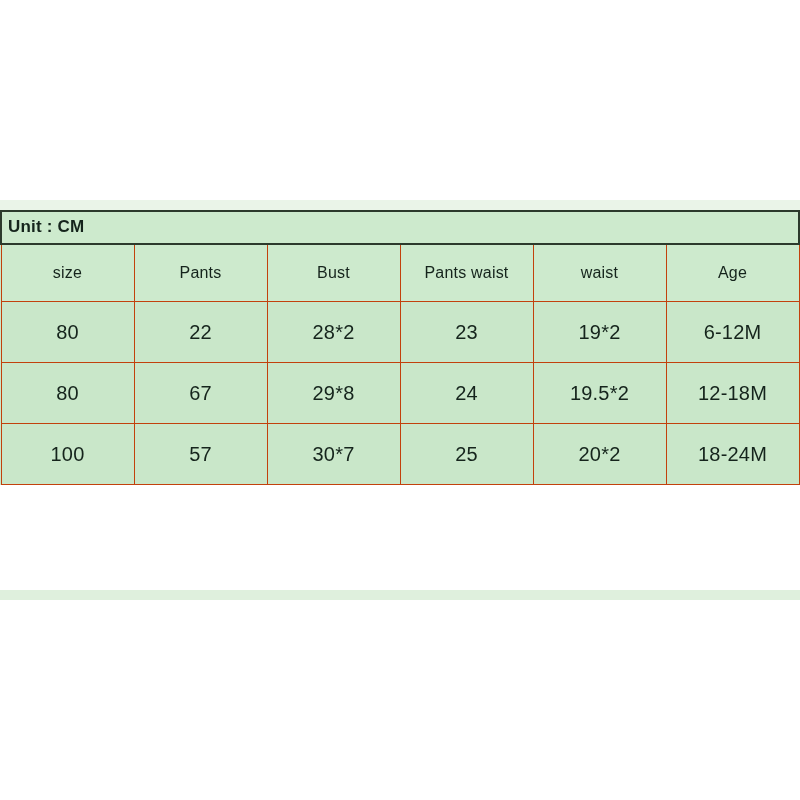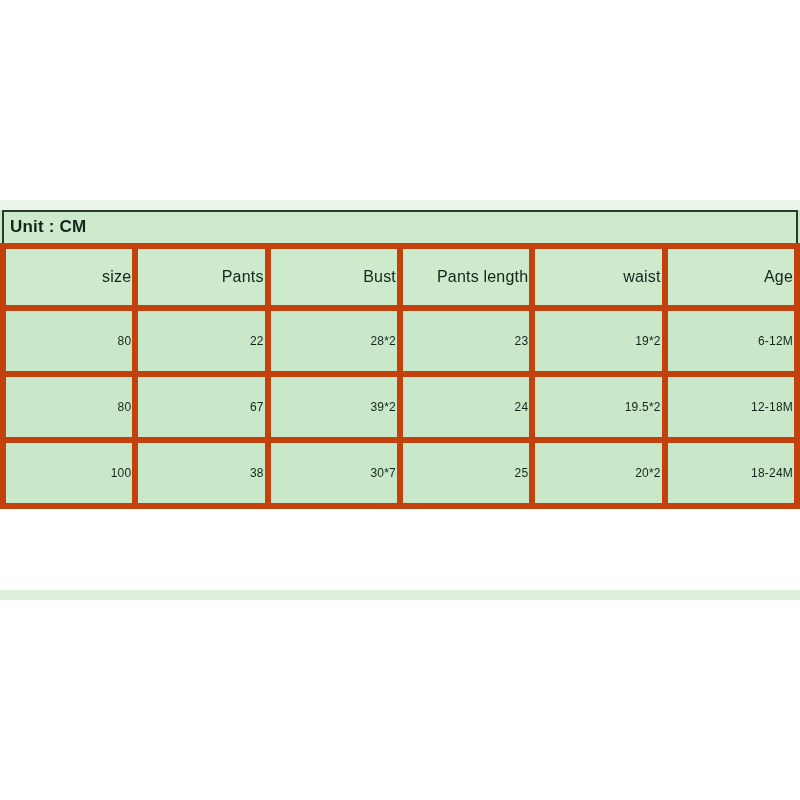--- a/index.html
+++ b/index.html
@@ -47,23 +47,23 @@
   }
 
   table.size-table {
     width: 800px;
     border-collapse: collapse;
     table-layout: fixed;
     background: #c9e7c9;
   }
 
   table.size-table td {
-    border: 6px solid #c2410c;
+    border: 1px solid #c2410c;
     color: #15241c;
-    text-align: right;
+    text-align: center;
     vertical-align: middle;
     font-size: 16px;
     letter-spacing: 0.2px;
   }
 
   
   tr.unit-row td {
     background: #cdeacd;
     text-align: left;
     padding: 4px 0 5px 6px;
@@ -78,21 +78,21 @@
 
   tr.header-row td {
     height: 54px;
     background: #cdeacd;
     font-size: 16px;
   }
 
   tr.data-row td {
     height: 58px;
     background: #c9e7c9;
-    font-size: 12px;
+    font-size: 20px;
   }
 </style>
 </head>
 <body>
 
 <div class="canvas">
 
   <div class="bleed-top"></div>
   <div class="bleed-bottom"></div>
 
@@ -101,46 +101,46 @@
       <tbody>
 
         <tr class="unit-row">
           <td colspan="6">Unit : CM</td>
         </tr>
 
         <tr class="header-row">
           <td>size</td>
           <td>Pants</td>
           <td>Bust</td>
-          <td>Pants length</td>
+          <td>Pants waist</td>
           <td>waist</td>
           <td>Age</td>
         </tr>
 
         <tr class="data-row">
           <td>80</td>
           <td>22</td>
           <td>28*2</td>
           <td>23</td>
           <td>19*2</td>
           <td>6-12M</td>
         </tr>
 
         <tr class="data-row">
           <td>80</td>
           <td>67</td>
-          <td>39*2</td>
+          <td>29*8</td>
           <td>24</td>
           <td>19.5*2</td>
           <td>12-18M</td>
         </tr>
 
         <tr class="data-row">
           <td>100</td>
-          <td>38</td>
+          <td>57</td>
           <td>30*7</td>
           <td>25</td>
           <td>20*2</td>
           <td>18-24M</td>
         </tr>
 
 
 
       </tbody>
     </table>

